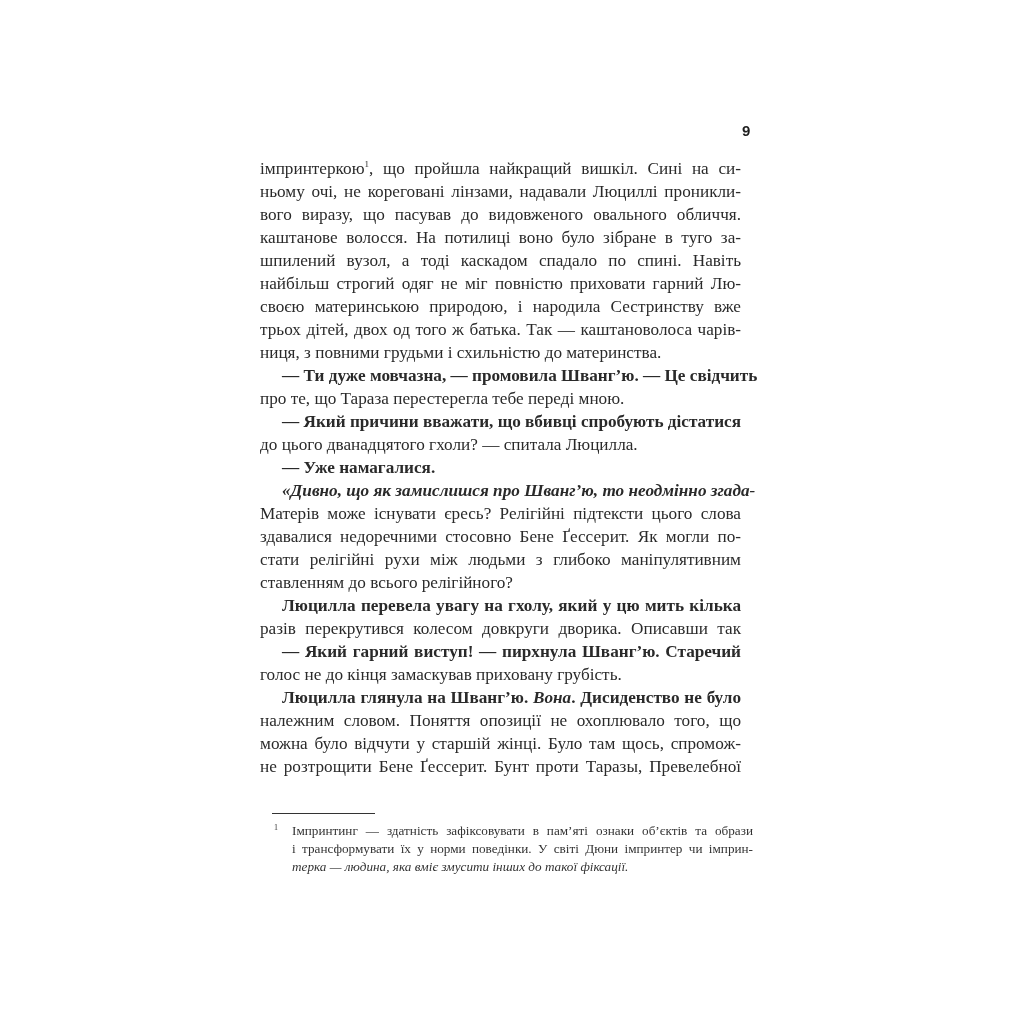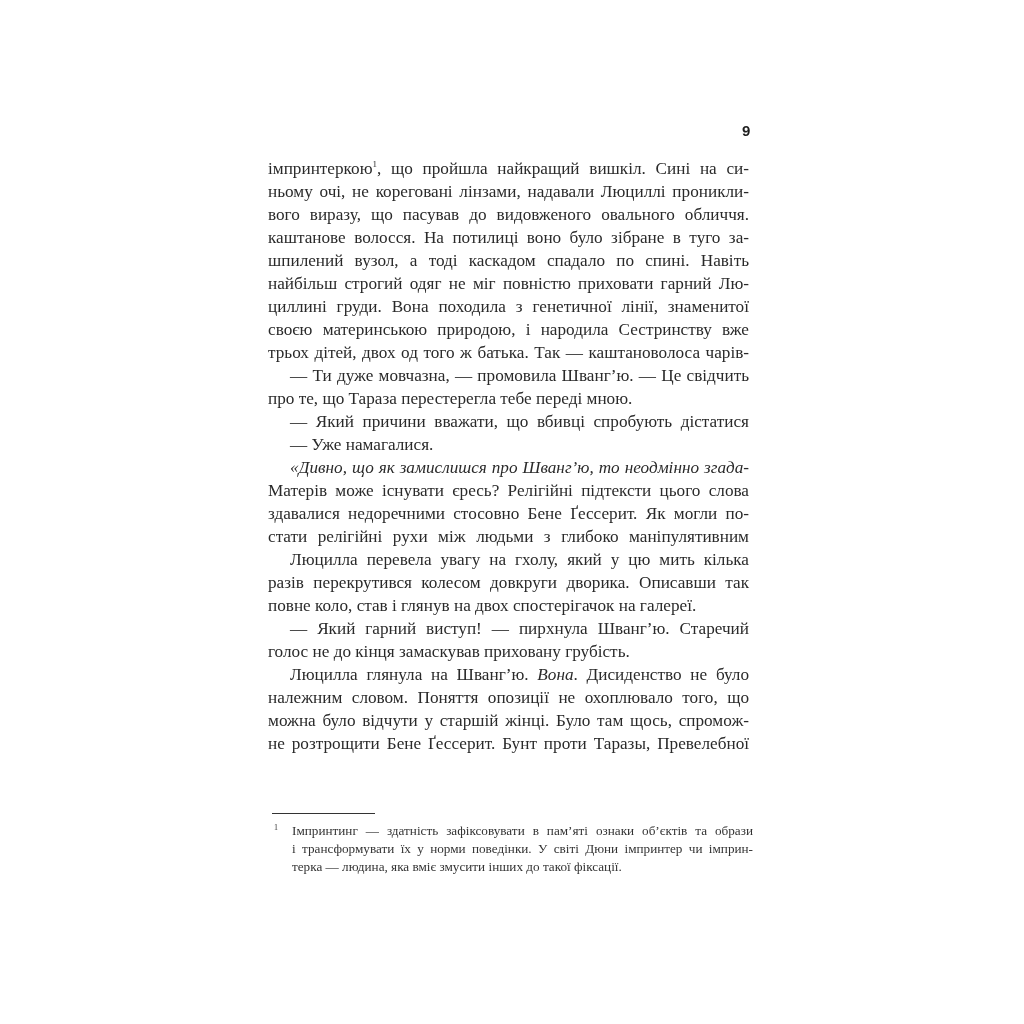--- a/index.html
+++ b/index.html
@@ -1,59 +1,60 @@
 <!DOCTYPE html>
 <html><head>
 <meta charset="utf-8">
 <style>
   html, body { margin:0; padding:0; background:#ffffff; }
   body { width:1024px; height:1024px; position:relative; overflow:hidden;
          font-family:"Liberation Serif","DejaVu Serif",serif; color:#2a2a2a; }
   .page-number { position:absolute; left:742px; top:122px; font-family:"Liberation Sans","DejaVu Sans",sans-serif;
                  font-weight:bold; font-size:15px; color:#1e1e1e; }
-  .body-text { position:absolute; left:268px; top:157px; width:481px; }
+  .body-text { position:absolute; left:260px; top:157px; width:481px; }
   .line { height:23px; line-height:23px; font-size:17.2px; white-space:nowrap;
           text-align:justify; text-align-last:justify; overflow:visible; }
   .line.last { text-align-last:left; }
-  .line.indent { padding-left:22px; }
+  .line.indent { padding-left:22px;font-weight:bold; }
   .it { font-style:italic; }
   sup { font-size:9px; line-height:0; vertical-align:7px; }
   .rule { position:absolute; left:272px; top:813px; width:103px; height:1px; background:#333; }
   .footnote { position:absolute; left:272px; top:822px; width:481px; font-size:13.2px; color:#333; }
   .fn-line { height:18px; line-height:18px; white-space:nowrap; padding-left:20px; position:relative;
              text-align:justify; text-align-last:justify; }
-  .fn-line.last { text-align-last:left; }
+  .fn-line.last { text-align-last:left;font-style:italic; }
   .fn-mark { position:absolute; left:2px; top:-3px; font-size:8px; }
 </style>
 </head>
 <body>
 
 <div class="page-number">9</div>
 
 <div class="body-text" id="body">
     <div class="line"><span>імпринтеркою</span><sup>1</sup><span>, що пройшла найкращий вишкіл. Сині на си-</span></div>
     <div class="line"><span>ньому очі, не кореговані лінзами, надавали Люциллі проникли-</span></div>
     <div class="line"><span>вого виразу, що пасував до видовженого овального обличчя.</span></div>
     <div class="line"><span>каштанове волосся. На потилиці воно було зібране в туго за-</span></div>
     <div class="line"><span>шпилений вузол, а тоді каскадом спадало по спині. Навіть</span></div>
     <div class="line"><span>найбільш строгий одяг не міг повністю приховати гарний Лю-</span></div>
-    <div class="line"><span>циллині груди. Вона походила з генетичної лінії, знаменитої</span></div>
     <div class="line"><span>своєю материнською природою, і народила Сестринству вже</span></div>
     <div class="line"><span>трьох дітей, двох од того ж батька. Так — каштановолоса чарів-</span></div>
+    <div class="line last"><span>ниця, з повними грудьми і схильністю до материнства.</span></div>
     <div class="line indent"><span>— Ти дуже мовчазна, — промовила Шванг’ю. — Це свідчить</span></div>
     <div class="line last"><span>про те, що Тараза перестерегла тебе переді мною.</span></div>
     <div class="line indent"><span>— Який причини вважати, що вбивці спробують дістатися</span></div>
+    <div class="line last"><span>до цього дванадцятого гхоли? — спитала Люцилла.</span></div>
     <div class="line indent last"><span>— Уже намагалися.</span></div>
     <div class="line indent"><span class="it">«Дивно, що як замислишся про Шванг’ю, то неодмінно згада-</span></div>
     <div class="line"><span>Матерів може існувати єресь? Релігійні підтексти цього слова</span></div>
     <div class="line"><span>здавалися недоречними стосовно Бене Ґессерит. Як могли по-</span></div>
     <div class="line"><span>стати релігійні рухи між людьми з глибоко маніпулятивним</span></div>
+    <div class="line last"><span>ставленням до всього релігійного?</span></div>
     <div class="line indent"><span>Люцилла перевела увагу на гхолу, який у цю мить кілька</span></div>
     <div class="line"><span>разів перекрутився колесом довкруги дворика. Описавши так</span></div>
-    <div class="line last"><span>повне коло, став і глянув на двох спостерігачок на галереї.</span></div>
     <div class="line indent"><span>— Який гарний виступ! — пирхнула Шванг’ю. Старечий</span></div>
     <div class="line last"><span>голос не до кінця замаскував приховану грубість.</span></div>
     <div class="line indent"><span>Люцилла глянула на Шванг’ю. </span><span class="it">Вона</span><span>. Дисиденство не було</span></div>
     <div class="line"><span>належним словом. Поняття опозиції не охоплювало того, що</span></div>
     <div class="line"><span>можна було відчути у старшій жінці. Було там щось, спромож-</span></div>
     <div class="line"><span>не розтрощити Бене Ґессерит. Бунт проти Таразы, Превелебної</span></div>
   </div>
 
 <div class="rule"></div>
 

